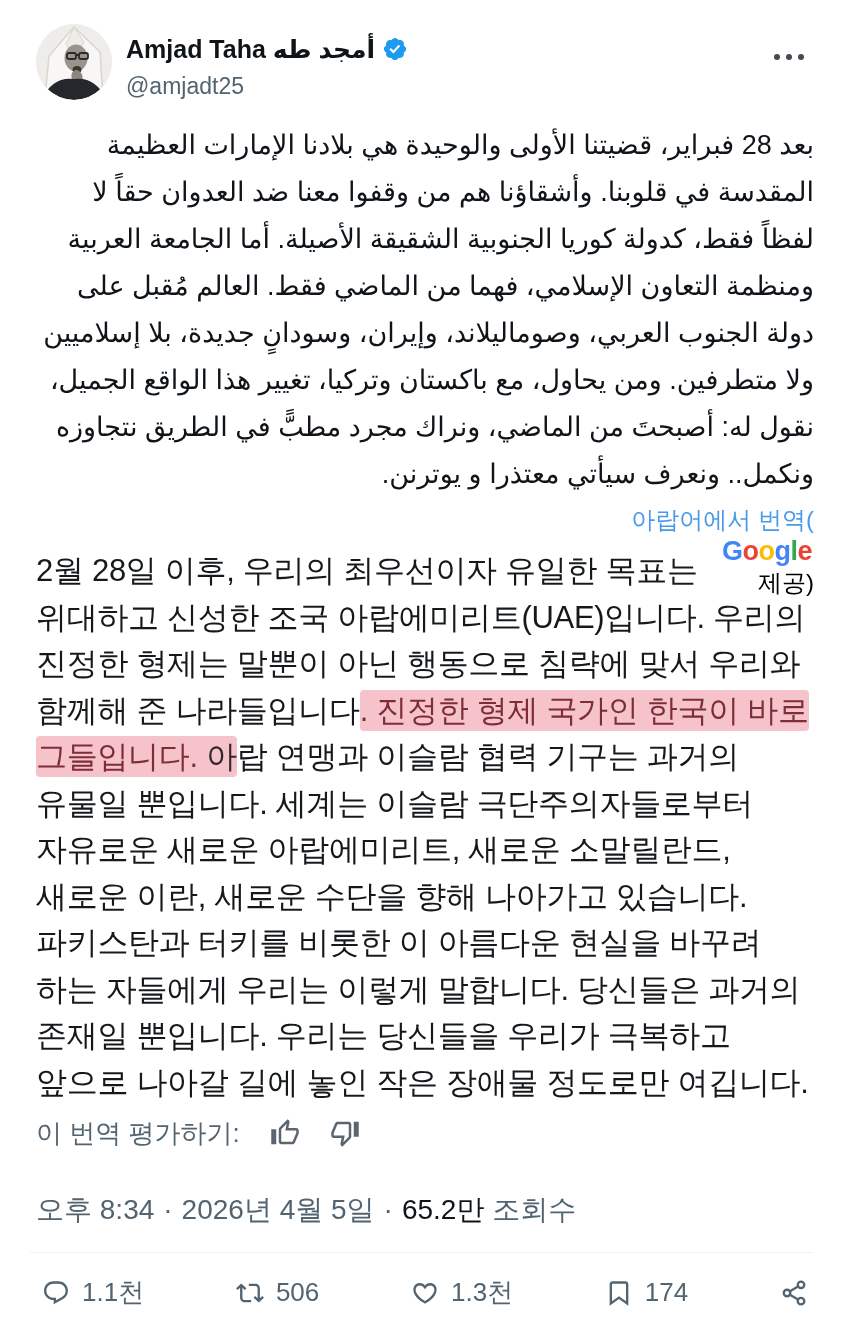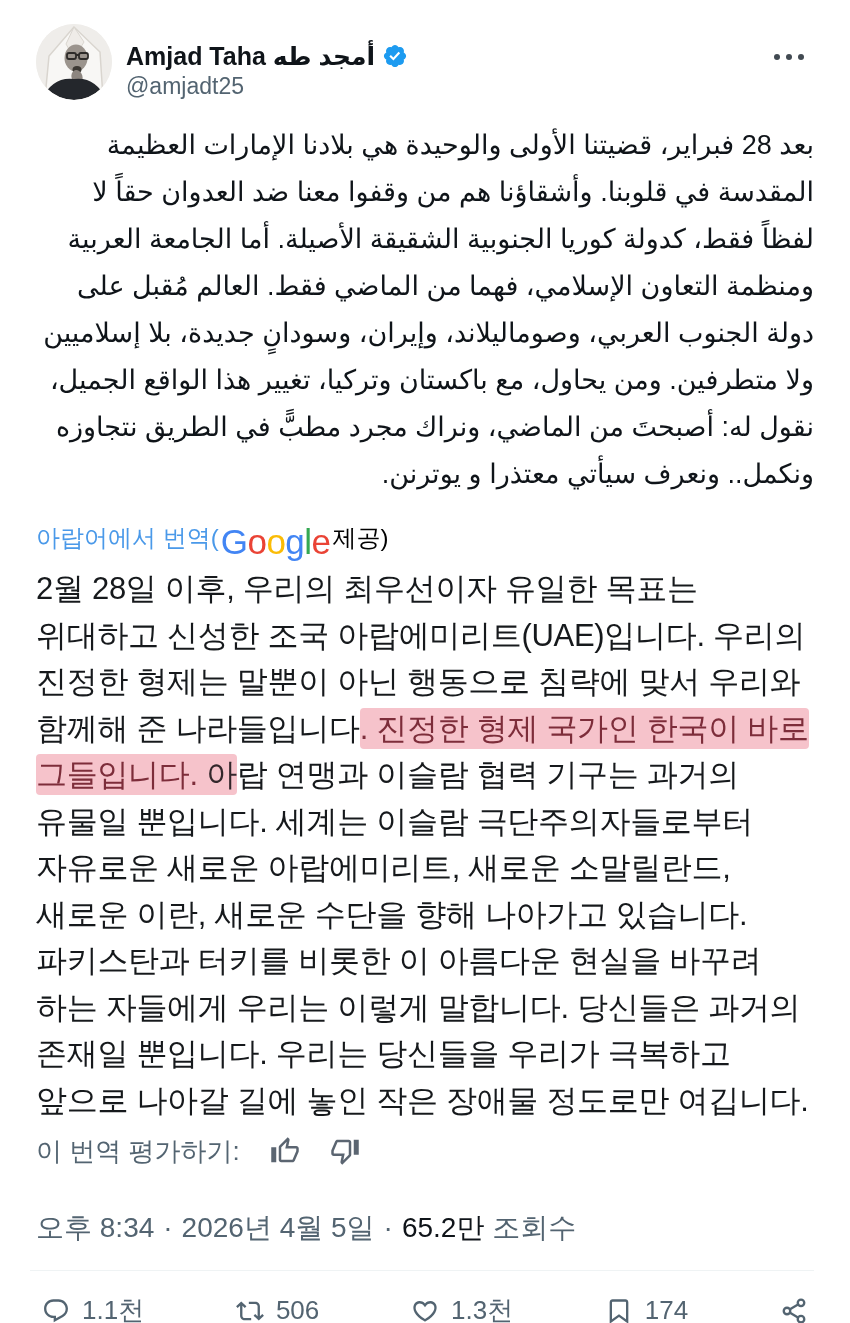--- a/index.html
+++ b/index.html
@@ -12,36 +12,36 @@
 
   
   .header{display:flex;align-items:flex-end;padding-top:24px;position:relative;}
   .avatar{width:76px;height:76px;border-radius:50%;overflow:hidden;flex:0 0 76px;background:#efedea;cursor:pointer;}
   .avatar svg{display:block;width:76px;height:76px;}
   .names{margin-left:14px;padding-top:2px;min-width:0;}
   .name-row{display:flex;align-items:center;gap:7px;}
   .display-name{font-size:25px;font-weight:bold;color:#0f1419;line-height:30px;white-space:nowrap;}
   .badge{width:26px;height:26px;display:inline-block;}
   .badge svg{display:block;width:26px;height:26px;}
-  .handle{font-size:23px;color:#536471;margin-top:2px;}
+  .handle{font-size:23px;color:#536471;margin-top:9px;}
   .more-btn{position:absolute;right:4px;top:44px;background:none;border:none;padding:4px;cursor:pointer;}
   .more-btn svg{display:block;width:34px;height:18px;}
 
   
   .arabic{
     direction:rtl;text-align:right;
     font-family:Liberation Sans, sans-serif;
     font-size:27px;line-height:47px;color:#0f1419;
     margin:22px 0 0 0;height:382px;overflow:hidden;
   }
 
   
-  .attribution{margin-top:18px;height:36px;display:flex;align-items:flex-start;font-size:24px;}
+  .attribution{margin-top:0;height:36px;display:flex;align-items:flex-end;font-size:24px;flex-direction:column;}
   .attr-link{color:#4a99e9;cursor:pointer;}
-  .google-logo{font-weight:normal;font-size:35px;letter-spacing:-0.5px;margin:0 2px;}
+  .google-logo{font-weight:bold;font-size:27px;letter-spacing:-0.5px;margin:0 2px;}
   .attr-suffix{color:#000000;}
 
   
   .korean{
     font-size:31px;line-height:46.5px;font-weight:500;color:#16191c;
     margin:8px 0 0 0;height:560px;overflow:hidden;word-break:keep-all;letter-spacing:-0.3px;
   }
   .hl{background:#f6c3cb;border-radius:4px;padding:3px 0;box-decoration-break:clone;-webkit-box-decoration-break:clone;}
   .hl-main{color:#7d2d3a;}
   .hl-tail{color:#33272b;}

